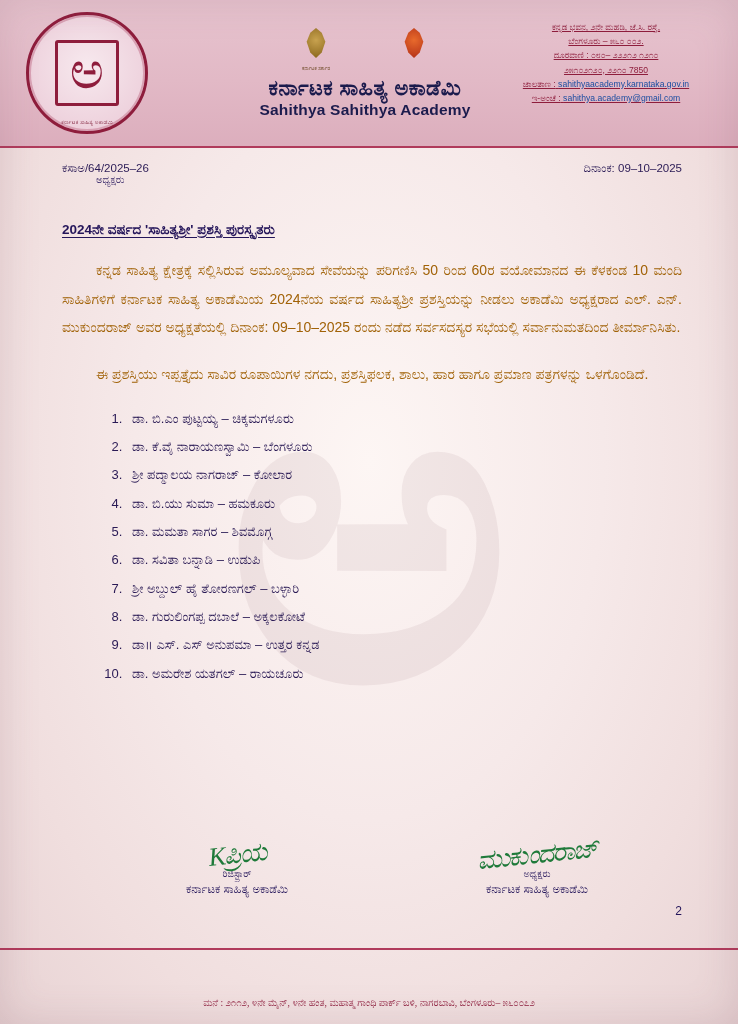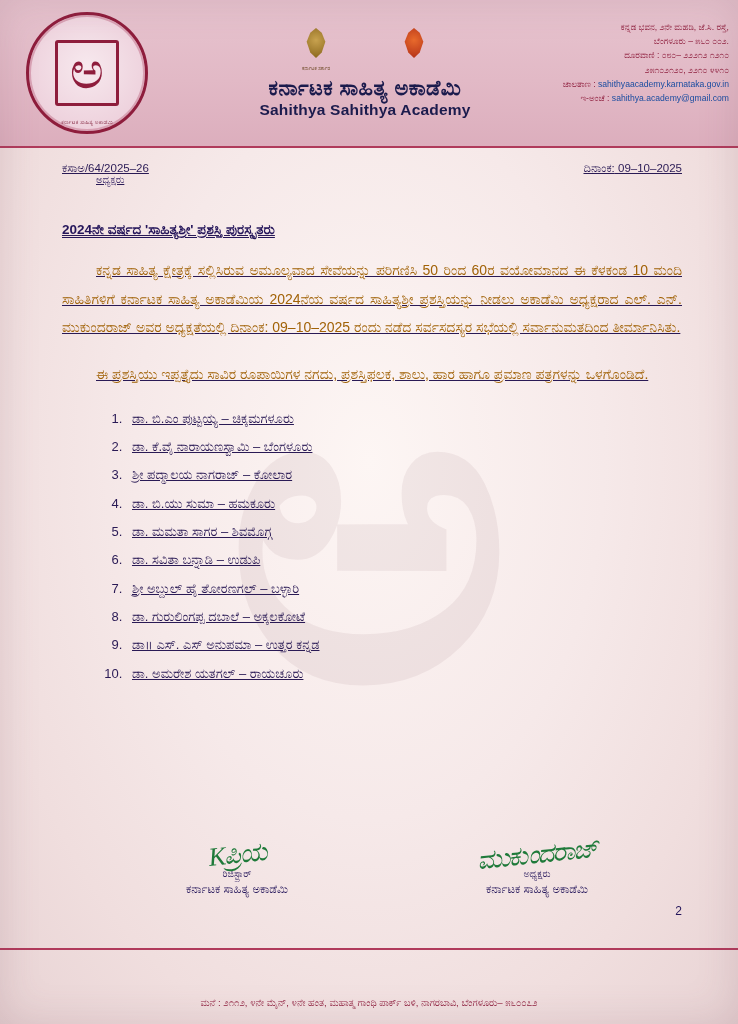--- a/index.html
+++ b/index.html
@@ -135,41 +135,41 @@
   }
   .org-en {
     font-size: 15.5px;
     font-weight: 700;
     color: #1b1b4d;
     letter-spacing: .2px;
     margin-top: 1px;
   }
   .addr {
     position: absolute;
-    right: 9px;
+    right: 32px;
     top: 20px;
     width: 200px;
-    text-align: right;
+    text-align: center;
     color: #8e1d3c;
     font-size: 8.6px;
     line-height: 1.65;
+    text-decoration: underline;
   }
   .addr .mail {
     color: #1b4da1;
   }
   
   .content {
     position: absolute;
     left: 0; right: 0;
     top: 150px;
     bottom: 96px;
     padding: 8px 56px 0 62px;
     box-sizing: border-box;
     color: #2a1a55;
-    text-decoration: underline;
   }
   .meta-row {
     display: flex;
     justify-content: space-between;
     font-size: 11.5px;
     color: #2a1a55;
     margin-top: 4px;
   }
   .president {
     margin-top: 8px;
@@ -262,20 +262,21 @@
     background: #b03a5b;
   }
   .footer {
     position: absolute;
     left: 0; right: 0;
     bottom: 12px;
     text-align: center;
     color: #8e1d3c;
     font-size: 9.6px;
     line-height: 1.9;
+    font-family: Liberation Serif, serif;
   }
   .footer .email-val { color: #1b4da1; }
   .edge {
     position: absolute;
     inset: 0;
     box-shadow: inset 0 0 40px rgba(120, 80, 95, 0.18);
     pointer-events: none;
   }
 </style>
 </head>
@@ -305,21 +306,21 @@
           </div>
         </div>
         <div class="org-kn">ಕರ್ನಾಟಕ ಸಾಹಿತ್ಯ ಅಕಾಡೆಮಿ</div>
         <div class="org-en">Sahithya Sahithya Academy</div>
       </div>
 
       <div class="addr">
         <div>ಕನ್ನಡ ಭವನ, ೨ನೇ ಮಹಡಿ, ಜೆ.ಸಿ. ರಸ್ತೆ,</div>
         <div>ಬೆಂಗಳೂರು – ೫೬೦ ೦೦೨.</div>
         <div>ದೂರವಾಣಿ : ೦೮೦– ೨೨೨೧೨ ೧೨೧೦</div>
-        <div>೨೫೧೦೨೧೨೦, ೨೨೧೦ ೪೪೧೦</div>
+        <div>೨೫೧೦೨೧೨೦, ೨೨೧೦ 7850</div>
         <div>
           <span>ಜಾಲತಾಣ :</span>
           <span class="mail">sahithyaacademy.karnataka.gov.in</span>
         </div>
         <div>
           <span>ಇ-ಅಂಚೆ :</span>
           <span class="mail">sahithya.academy@gmail.com</span>
         </div>
       </div>
 

